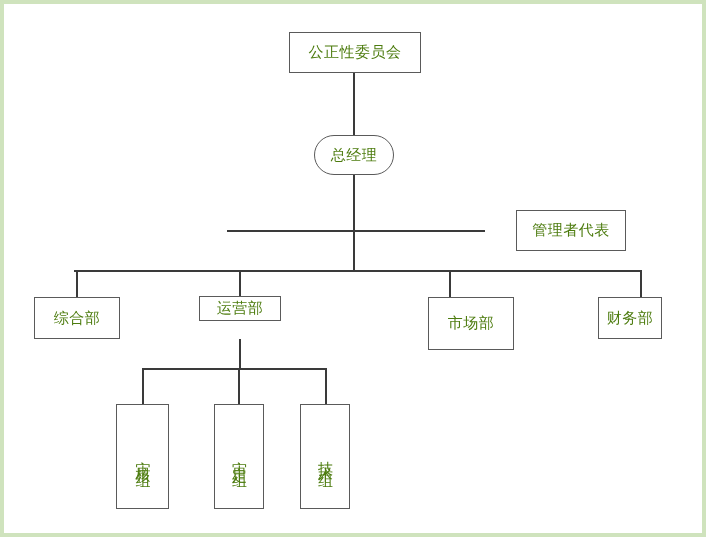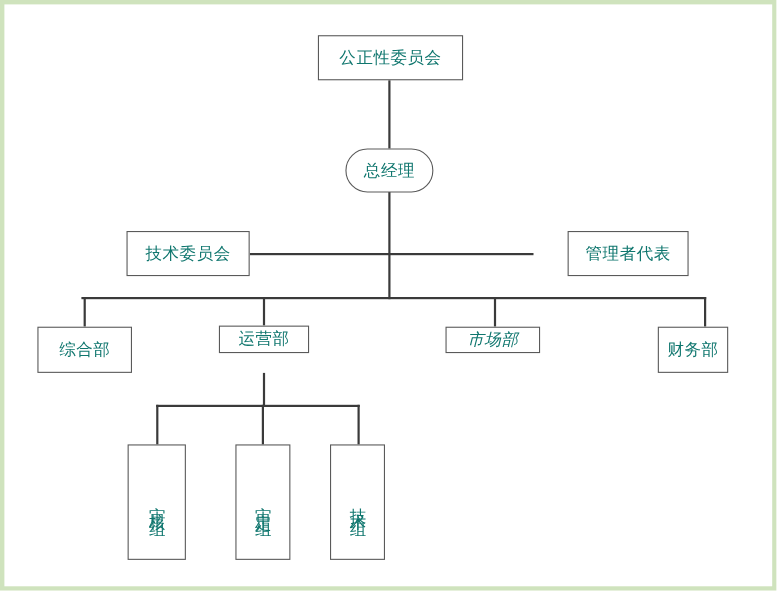--- a/index.html
+++ b/index.html
@@ -26,21 +26,21 @@
   }
   
   .node {
     position: absolute;
     box-sizing: border-box;
     border: 1.6px solid #5a5a5a;
     background: #ffffff;
     display: flex;
     align-items: center;
     justify-content: center;
-    color: #0f766e;
+    color: #4d7c0f;
     font-size: 15px;
     line-height: 1.25;
     letter-spacing: 0.5px;
     z-index: 3;
     user-select: none;
   }
   .node.vertical {
     writing-mode: vertical-rl;
     text-orientation: upright;
     letter-spacing: 6px;
@@ -76,29 +76,28 @@
     <div class="line v" style="left:235px; top:335px; height:30px;"></div>
     <div class="line h" style="left:138px; top:364px; width:185px;"></div>
     <div class="line v" style="left:138px; top:364px; height:37px;"></div>
     <div class="line v" style="left:234px; top:364px; height:37px;"></div>
     <div class="line v" style="left:321px; top:364px; height:37px;"></div>
 
     <div class="node" style="left:285px; top:28px; width:132px; height:41px;">公正性委员会</div>
 
     <div class="node" style="left:310px; top:131px; width:80px; height:40px;border-radius:20px;">总经理</div>
 
-    <div class="node" style="left:111px; top:206px; width:112px; height:41px;">技术委员会</div>
 
     <div class="node" style="left:480px; top:206px; width:110px; height:41px;margin-left:32px;">管理者代表</div>
 
     <div class="node" style="left:30px; top:293px; width:86px; height:42px;">综合部</div>
 
     <div class="node" style="left:195px; top:292px; width:82px; height:25px;">运营部</div>
 
-    <div class="node" style="left:401px; top:293px; width:86px; height:24px;font-style:italic;">市场部</div>
+    <div class="node" style="left:424px; top:293px; width:86px; height:53px;">市场部</div>
 
     <div class="node" style="left:594px; top:293px; width:64px; height:42px;">财务部</div>
 
     <div class="node vertical" style="left:112px; top:400px; width:53px; height:105px;">审核组</div>
 
     <div class="node vertical" style="left:210px; top:400px; width:50px; height:105px;">审定组</div>
 
     <div class="node vertical" style="left:296px; top:400px; width:50px; height:105px;">技术组</div>
 
   </div>

